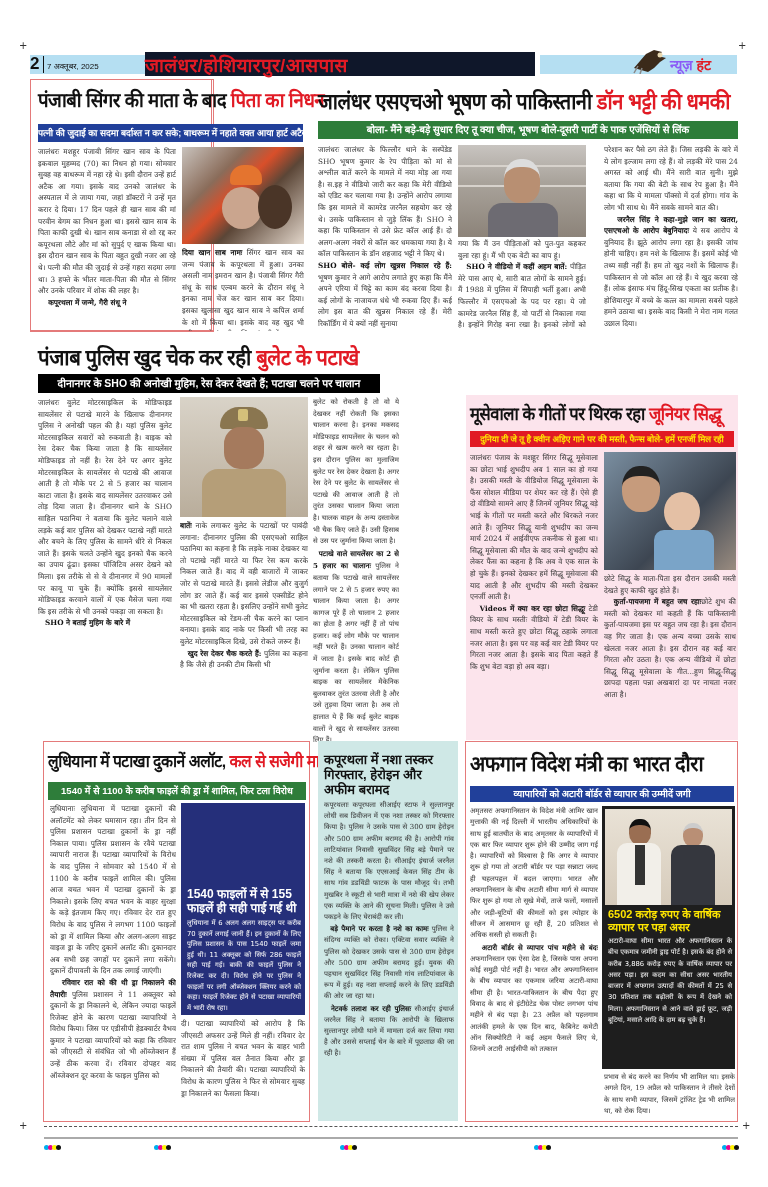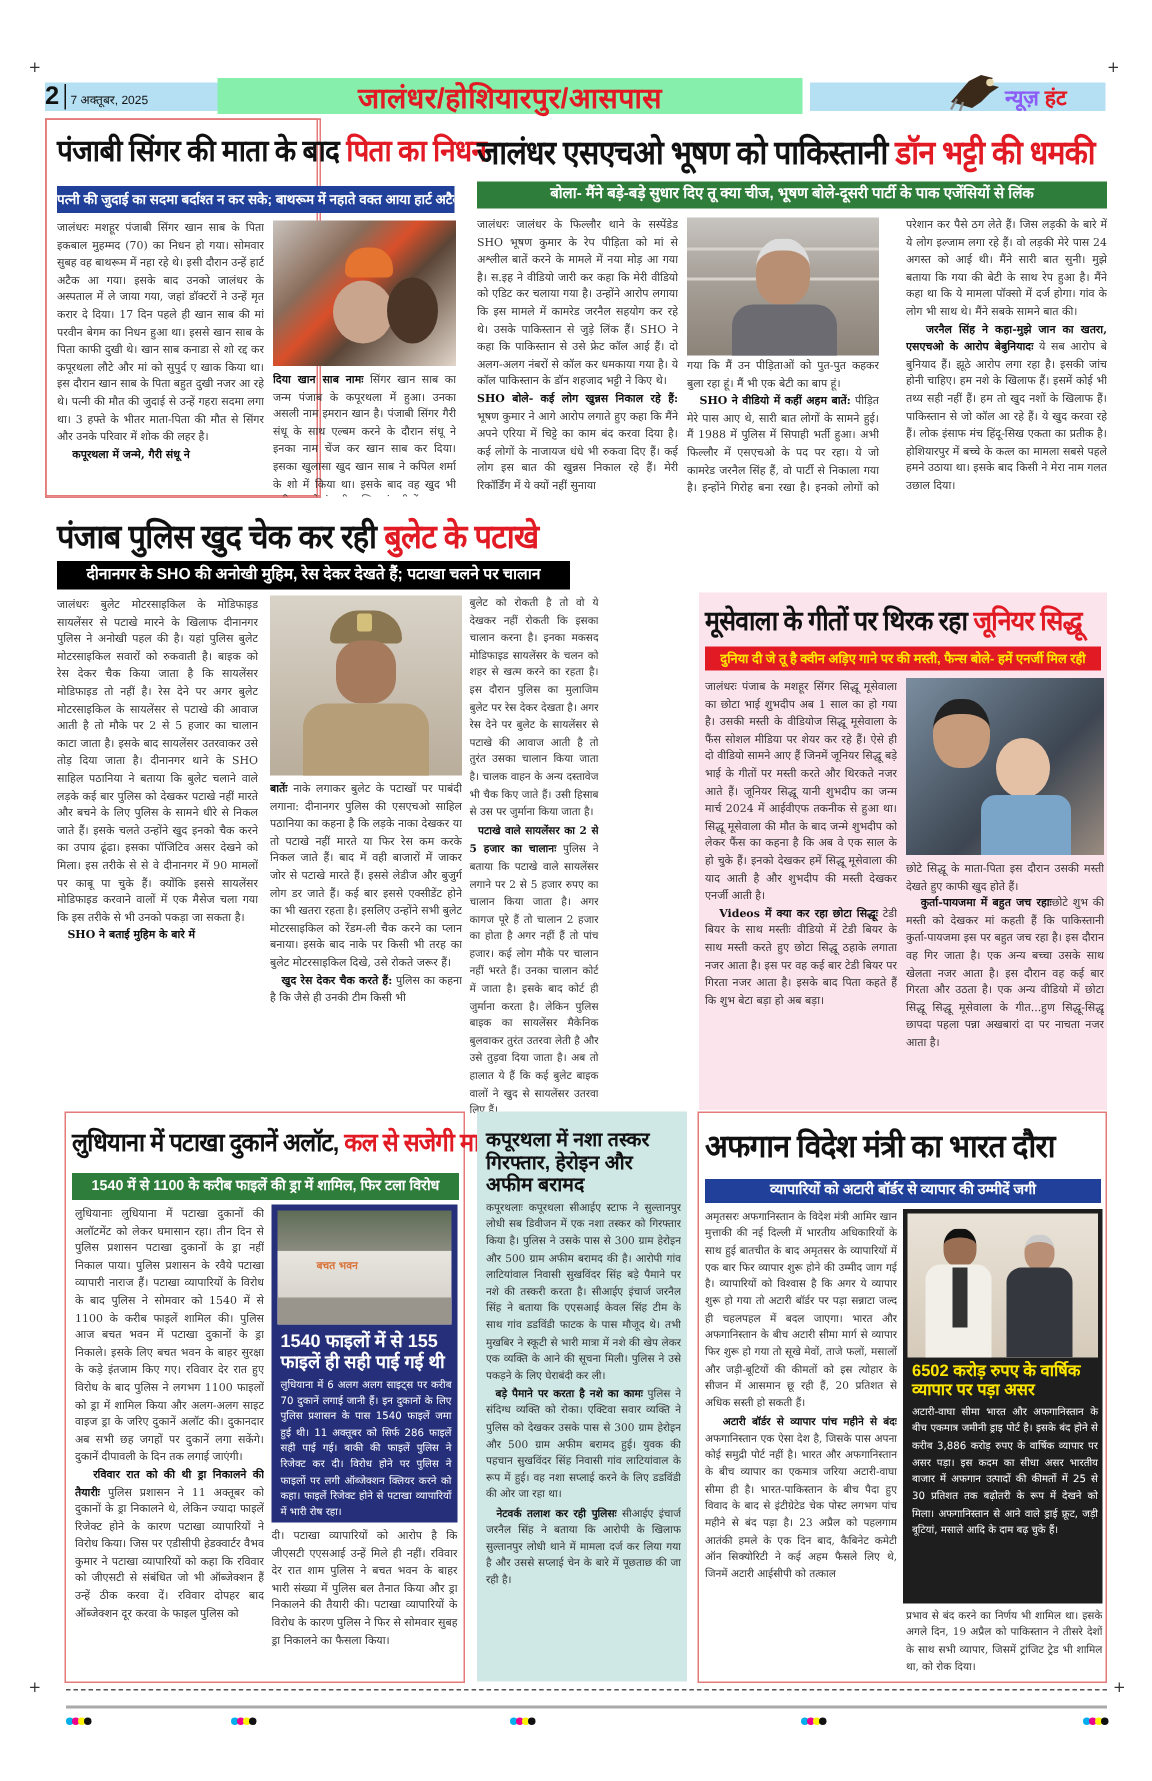--- a/index.html
+++ b/index.html
@@ -4,21 +4,21 @@
 <style>
 *{box-sizing:border-box;margin:0;padding:0}
 body{width:768px;height:1187px;background:#fff;font-family:"DejaVu Serif",serif;color:#222;position:relative;overflow:hidden}
 .abs{position:absolute}
 .crop{position:absolute;font-family:"DejaVu Sans",sans-serif;font-size:10px;color:#333}
 .masthead{position:absolute;left:30px;top:55px;width:455px;height:19px;background:#b5dff2}
 .mast-r{position:absolute;left:540px;top:55px;width:197px;height:19px;background:#b5dff2}
 .pageno{position:absolute;left:30px;top:54px;font:bold 17px "Liberation Sans",sans-serif;color:#111;letter-spacing:-1px}
 .pagesep{position:absolute;left:43px;top:56px;width:1px;height:17px;background:#111}
 .date{position:absolute;left:47px;top:60px;font:8px "Liberation Sans",sans-serif;color:#111}
-.section{position:absolute;left:145px;top:52px;width:390px;height:24px;background:#86efac;text-align:center;font:bold 19px "Liberation Sans",sans-serif;color:#e11a24;letter-spacing:.3px}
+.section{position:absolute;left:145px;top:52px;width:390px;height:24px;background:#0f172a;text-align:left;font:bold 19px "Liberation Sans",sans-serif;color:#e11a24;letter-spacing:.3px}
 .brand{position:absolute;left:670px;top:55px;font:bold 14px "Liberation Sans",sans-serif}
 .brand .a{color:#8b5cf6}.brand .b{color:#e11a24}
 .eagle{position:absolute;left:632px;top:46px;width:40px;height:28px}
 .box{position:absolute;border:1.5px solid #e47a7a}
 .hl{font-family:"Liberation Sans",sans-serif;font-weight:bold;color:#111;letter-spacing:-.5px;white-space:nowrap}
 .red{color:#e11a24}
 .sub{position:absolute;color:#fff;font:bold 11px "Liberation Sans",sans-serif;text-align:center;white-space:nowrap;overflow:hidden;line-height:18px}
 .body{font-size:7.3px;line-height:11.6px;text-align:justify;color:#333;overflow:hidden}
 .body b{color:#111}
 .photo{position:absolute;overflow:hidden}
@@ -92,28 +92,24 @@
   <div style="position:absolute;left:60px;top:40px;width:36px;height:40px;background:#e4c0a5;border-radius:50%"></div>
   <div style="position:absolute;left:50px;top:78px;width:60px;height:40px;background:#7aa4c8;border-radius:10px 10px 0 0"></div>
 </div>
 <div class="abs body" style="left:604px;top:573px;width:132px;height:166px"><span>छोटे सिद्धू के माता-पिता इस दौरान उसकी मस्ती देखते हुए काफी खुद होते हैं।</span><br>&nbsp;&nbsp;&nbsp;<b>कुर्ता-पायजमा में बहुत जच रहाः</b><span>छोटे शुभ की मस्ती को देखकर मां कहती हैं कि पाकिस्तानी कुर्ता-पायजमा इस पर बहुत जच रहा है। इस दौरान वह गिर जाता है। एक अन्य बच्चा उसके साथ खेलता नजर आता है। इस दौरान वह कई बार गिरता और उठता है। एक अन्य वीडियो में छोटा सिद्धू सिद्धू मूसेवाला के गीत...हुण सिद्धू-सिद्धू छापदा पहला पन्ना अखबारां दा पर नाचता नजर आता है।</span></div>
 
 <div class="abs" style="left:43px;top:741px;width:267px;height:381px;border:1.5px solid #e47a7a"></div>
 <div class="abs hl" style="left:48px;top:749px;font-size:17px;transform:scaleX(.92);transform-origin:left"><span>लुधियाना में पटाखा दुकानें अलॉट, </span><span class="red">कल से सजेगी मार्केट</span></div>
 <div class="sub" style="left:48px;top:782px;width:258px;background:#2e7d3a;font-size:9.5px;height:18px">1540 में से 1100 के करीब फाइलें की ड्रा में शामिल, फिर टला विरोध</div>
 <div class="abs body" style="left:50px;top:803px;width:126px;height:314px"><span>लुधियानाः लुधियाना में पटाखा दुकानों की अलॉटमेंट को लेकर घमासान रहा। तीन दिन से पुलिस प्रशासन पटाखा दुकानों के ड्रा नहीं निकाल पाया। पुलिस प्रशासन के रवैये पटाखा व्यापारी नाराज हैं। पटाखा व्यापारियों के विरोध के बाद पुलिस ने सोमवार को 1540 में से 1100 के करीब फाइलें शामिल की। पुलिस आज बचत भवन में पटाखा दुकानों के ड्रा निकाले। इसके लिए बचत भवन के बाहर सुरक्षा के कड़े इंतजाम किए गए। रविवार देर रात हुए विरोध के बाद पुलिस ने लगभग 1100 फाइलों को ड्रा में शामिल किया और अलग-अलग साइट वाइज ड्रा के जरिए दुकानें अलॉट की। दुकानदार अब सभी छह जगहों पर दुकानें लगा सकेंगे। दुकानें दीपावली के दिन तक लगाई जाएंगी।</span><br>&nbsp;&nbsp;&nbsp;<b>रविवार रात को की थी ड्रा निकालने की तैयारीः</b><span> पुलिस प्रशासन ने 11 अक्तूबर को दुकानों के ड्रा निकालने थे, लेकिन ज्यादा फाइलें रिजेक्ट होने के कारण पटाखा व्यापारियों ने विरोध किया। जिस पर एडीसीपी हेडक्वार्टर वैभव कुमार ने पटाखा व्यापारियों को कहा कि रविवार को जीएसटी से संबंधित जो भी ऑब्जेक्शन हैं उन्हें ठीक करवा दें। रविवार दोपहर बाद ऑब्जेक्शन दूर करवा के फाइल पुलिस को</span></div>
 <div class="abs" style="left:181px;top:803px;width:124px;height:212px;background:#252f7a">
-  <div class="photo" style="left:4px;top:4px;width:116px;height:76px;background:linear-gradient(180deg,#5e6d55 0%,#8a8b80 35%,#e8e5df 36%,#cfcac2 100%)">
-    <div style="position:absolute;left:26px;top:32px;color:#d9733a;font:bold 7px 'DejaVu Sans',sans-serif">बचत भवन</div>
-    <div style="position:absolute;left:0;top:58px;width:116px;height:18px;background:#9a958c"></div>
-  </div>
   <div class="abs" style="left:6px;top:84px;width:114px;color:#fff;font:bold 12px 'Liberation Sans',sans-serif;line-height:14px">1540 फाइलों में से 155 फाइलें ही सही पाई गई थी</div>
   <div class="abs" style="left:6px;top:115px;width:114px;color:#fff;font:6.8px 'DejaVu Sans',sans-serif;line-height:10.6px;text-align:justify">लुधियाना में 6 अलग अलग साइट्स पर करीब 70 दुकानें लगाई जानी हैं। इन दुकानों के लिए पुलिस प्रशासन के पास 1540 फाइलें जमा हुई थी। 11 अक्तूबर को सिर्फ 286 फाइलें सही पाई गई। बाकी की फाइलें पुलिस ने रिजेक्ट कर दी। विरोध होने पर पुलिस ने फाइलों पर लगी ऑब्जेक्शन क्लियर करने को कहा। फाइलें रिजेक्ट होने से पटाखा व्यापारियों में भारी रोष रहा।</div>
 </div>
-<div class="abs body" style="left:181px;top:1018px;width:124px;height:100px">दी। पटाखा व्यापारियों को आरोप है कि जीएसटी एएसआई उन्हें मिले ही नहीं। रविवार देर रात शाम पुलिस ने बचत भवन के बाहर भारी संख्या में पुलिस बल तैनात किया और ड्रा निकालने की तैयारी की। पटाखा व्यापारियों के विरोध के कारण पुलिस ने फिर से सोमवार सुबह ड्रा निकालने का फैसला किया।</div>
+<div class="abs body" style="left:181px;top:1018px;width:124px;height:100px">दी। पटाखा व्यापारियों को आरोप है कि जीएसटी अफसर उन्हें मिले ही नहीं। रविवार देर रात शाम पुलिस ने बचत भवन के बाहर भारी संख्या में पुलिस बल तैनात किया और ड्रा निकालने की तैयारी की। पटाखा व्यापारियों के विरोध के कारण पुलिस ने फिर से सोमवार सुबह ड्रा निकालने का फैसला किया।</div>
 
 <div class="abs teal" style="left:318px;top:741px;width:140px;height:380px"></div>
 <div class="abs" style="left:324px;top:752px;width:132px;font:bold 13px 'Liberation Sans',sans-serif;line-height:15px;color:#111">कपूरथला में नशा तस्कर गिरफ्तार, हेरोइन और अफीम बरामद</div>
 <div class="abs body" style="left:324px;top:800px;width:130px;height:318px;font-size:7px;line-height:11.2px"><span>कपूरथलाः कपूरथला सीआईए स्टाफ ने सुल्तानपुर लोधी सब डिवीजन में एक नशा तस्कर को गिरफ्तार किया है। पुलिस ने उसके पास से 300 ग्राम हेरोइन और 500 ग्राम अफीम बरामद की है। आरोपी गांव लाटियांवाल निवासी सुखविंदर सिंह बड़े पैमाने पर नशे की तस्करी करता है। सीआईए इंचार्ज जरनैल सिंह ने बताया कि एएसआई केवल सिंह टीम के साथ गांव डडविंडी फाटक के पास मौजूद थे। तभी मुखबिर ने स्कूटी से भारी मात्रा में नशे की खेप लेकर एक व्यक्ति के आने की सूचना मिली। पुलिस ने उसे पकड़ने के लिए घेराबंदी कर ली।</span><br>&nbsp;&nbsp;<b>बड़े पैमाने पर करता है नशे का कामः</b><span> पुलिस ने संदिग्ध व्यक्ति को रोका। एक्टिवा सवार व्यक्ति ने पुलिस को देखकर उसके पास से 300 ग्राम हेरोइन और 500 ग्राम अफीम बरामद हुई। युवक की पहचान सुखविंदर सिंह निवासी गांव लाटियांवाल के रूप में हुई। वह नशा सप्लाई करने के लिए डडविंडी की ओर जा रहा था।</span><br>&nbsp;&nbsp;<b>नेटवर्क तलाश कर रही पुलिसः</b><span> सीआईए इंचार्ज जरनैल सिंह ने बताया कि आरोपी के खिलाफ सुल्तानपुर लोधी थाने में मामला दर्ज कर लिया गया है और उससे सप्लाई चेन के बारे में पूछताछ की जा रही है।</span></div>
 
 <div class="abs" style="left:465px;top:741px;width:273px;height:381px;border:1.5px solid #e47a7a"></div>
 <div class="abs hl" style="left:470px;top:749px;font-size:21px;transform:scaleX(.95);transform-origin:left">अफगान विदेश मंत्री का भारत दौरा</div>
 <div class="sub" style="left:470px;top:786px;width:264px;background:#21409a;font-size:9.5px;height:16px;line-height:16px">व्यापारियों को अटारी बॉर्डर से व्यापार की उम्मीदें जगी</div>
 <div class="abs body" style="left:470px;top:806px;width:128px;height:312px;font-size:7px;line-height:11.3px"><span>अमृतसरः अफगानिस्तान के विदेश मंत्री आमिर खान मुत्ताकी की नई दिल्ली में भारतीय अधिकारियों के साथ हुई बातचीत के बाद अमृतसर के व्यापारियों में एक बार फिर व्यापार शुरू होने की उम्मीद जाग गई है। व्यापारियों को विश्वास है कि अगर ये व्यापार शुरू हो गया तो अटारी बॉर्डर पर पड़ा सन्नाटा जल्द ही चहलपहल में बदल जाएगा। भारत और अफगानिस्तान के बीच अटारी सीमा मार्ग से व्यापार फिर शुरू हो गया तो सूखे मेवों, ताजे फलों, मसालों और जड़ी-बूटियों की कीमतों को इस त्योहार के सीजन में आसमान छू रही हैं, 20 प्रतिशत से अधिक सस्ती हो सकती हैं।</span><br>&nbsp;&nbsp;&nbsp;<b>अटारी बॉर्डर से व्यापार पांच महीने से बंदः</b><span> अफगानिस्तान एक ऐसा देश है, जिसके पास अपना कोई समुद्री पोर्ट नहीं है। भारत और अफगानिस्तान के बीच व्यापार का एकमात्र जरिया अटारी-वाघा सीमा ही है। भारत-पाकिस्तान के बीच पैदा हुए विवाद के बाद से इंटीग्रेटेड चेक पोस्ट लगभग पांच महीने से बंद पड़ा है। 23 अप्रैल को पहलगाम आतंकी हमले के एक दिन बाद, कैबिनेट कमेटी ऑन सिक्योरिटी ने कई अहम फैसले लिए थे, जिनमें अटारी आईसीपी को तत्काल</span></div>
 <div class="abs" style="left:602px;top:806px;width:133px;height:263px;background:#1e1e1e">

